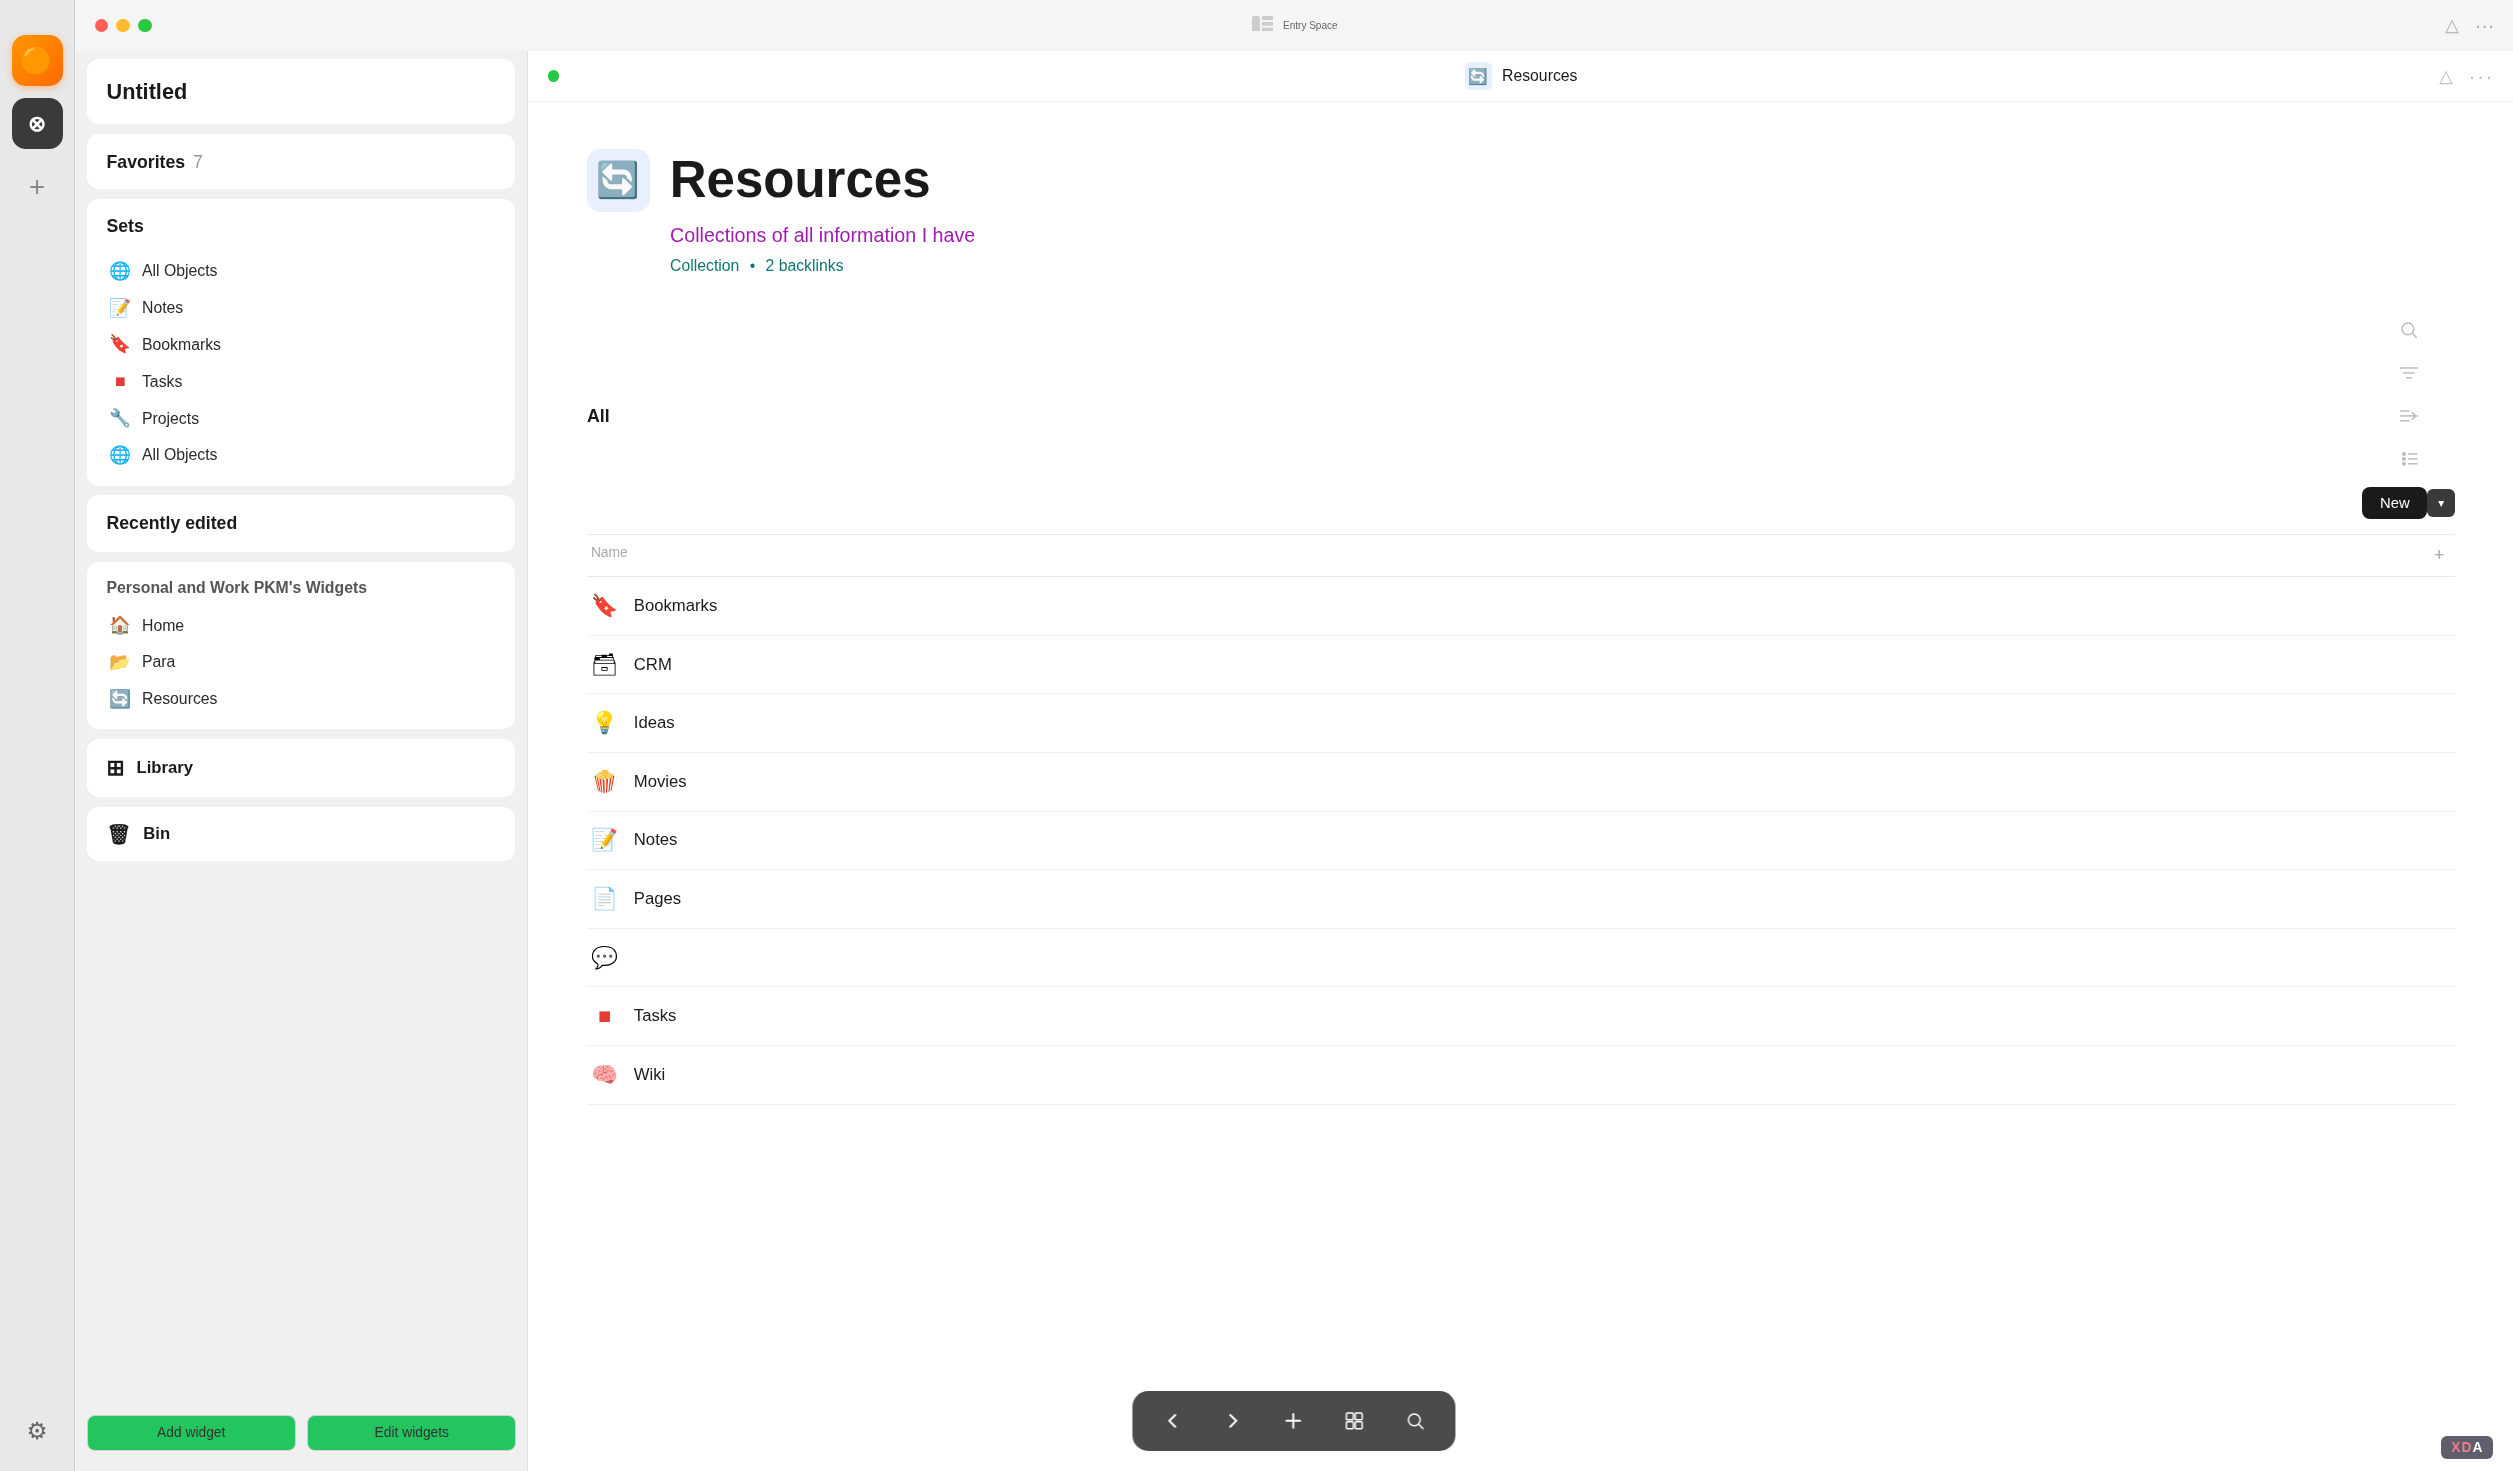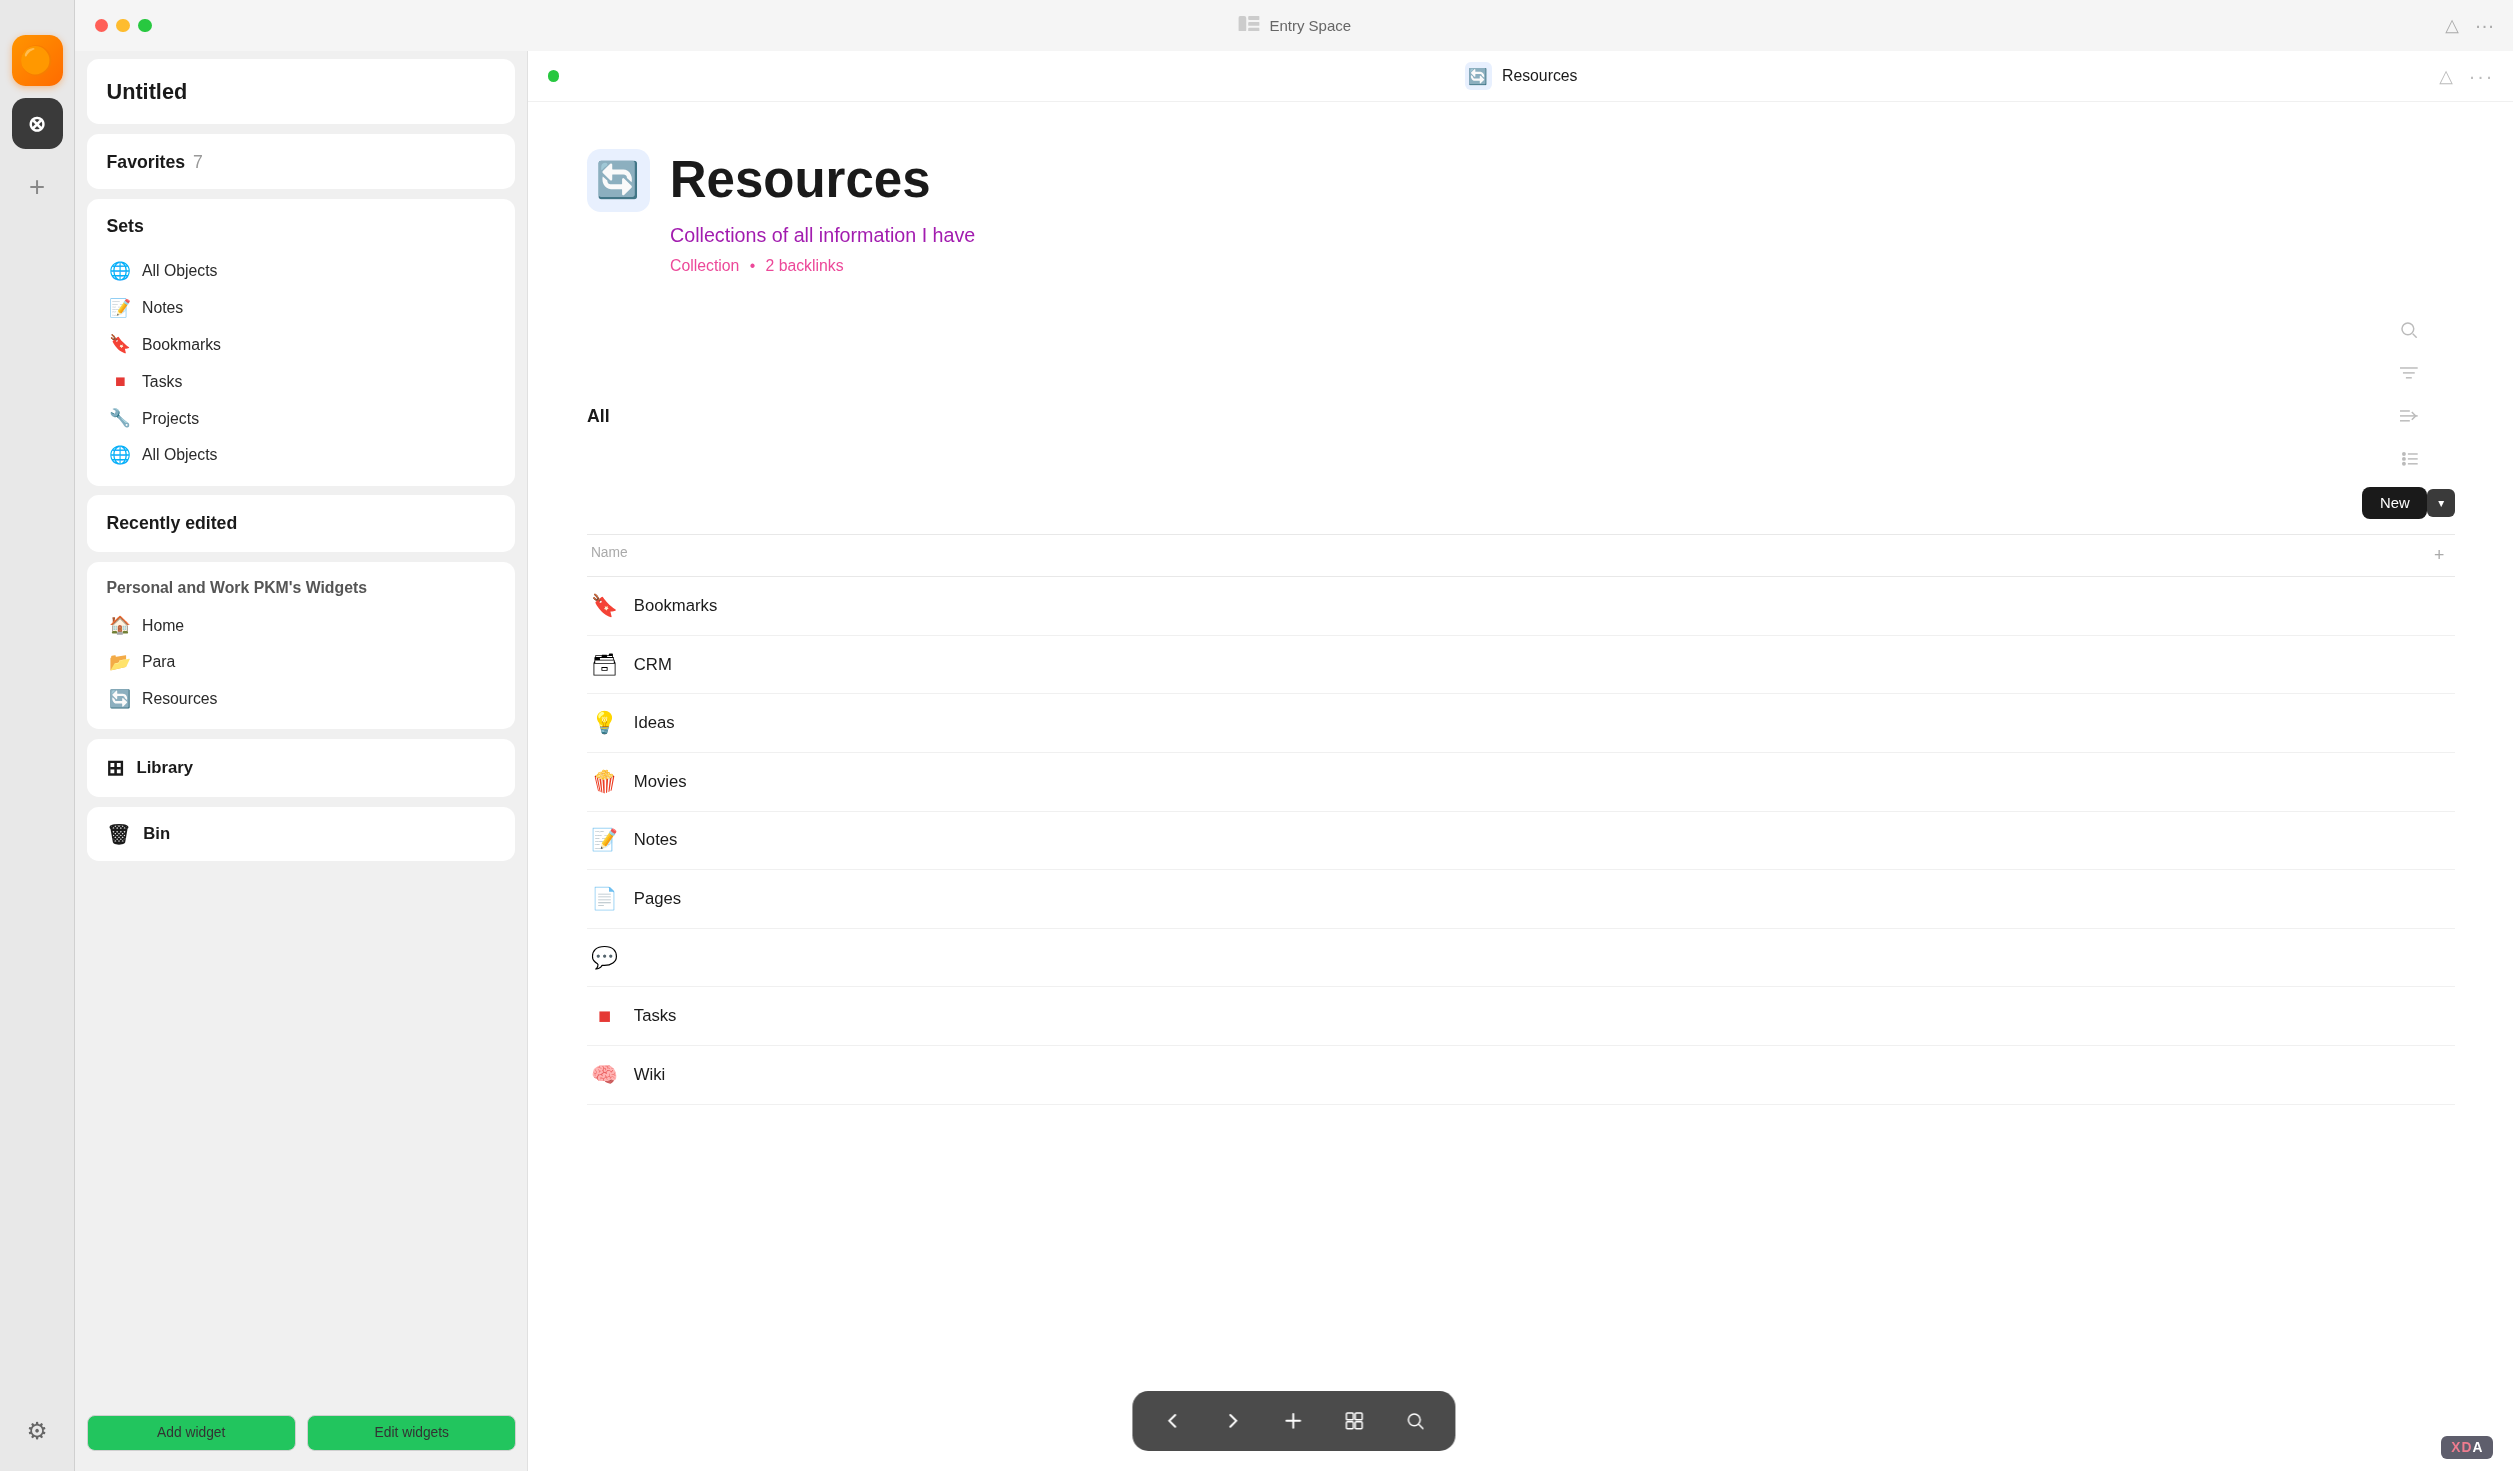--- a/index.html
+++ b/index.html
@@ -95,21 +95,21 @@
     .win-min { background: #febc2e; }
     .win-max { background: #28c840; }
     .title-center {
       position: absolute;
       left: 50%;
       transform: translateX(-50%);
       display: flex;
       align-items: center;
       gap: 9.9px;
       color: #666;
-      font-size: 15px;
+      font-size: 10px;
     }
 
     
     .pane-container {
       flex: 1;
       display: flex;
       overflow: hidden;
     }
 
     
@@ -290,21 +290,21 @@
       line-height: 1.1;
     }
     .resource-desc {
       font-size: 19.7px;
       color: #a21caf;
       margin-bottom: 9.9px;
       padding-left: 83px;
     }
     .resource-meta {
       font-size: 15.8px;
-      color: #ec4899;
+      color: #0f766e;
       padding-left: 83px;
       margin-bottom: 39px;
     }
     .resource-meta span { margin-right: 5.9px; }
 
     
     .filter-bar {
       display: flex;
       align-items: center;
       margin-bottom: 15.8px;

